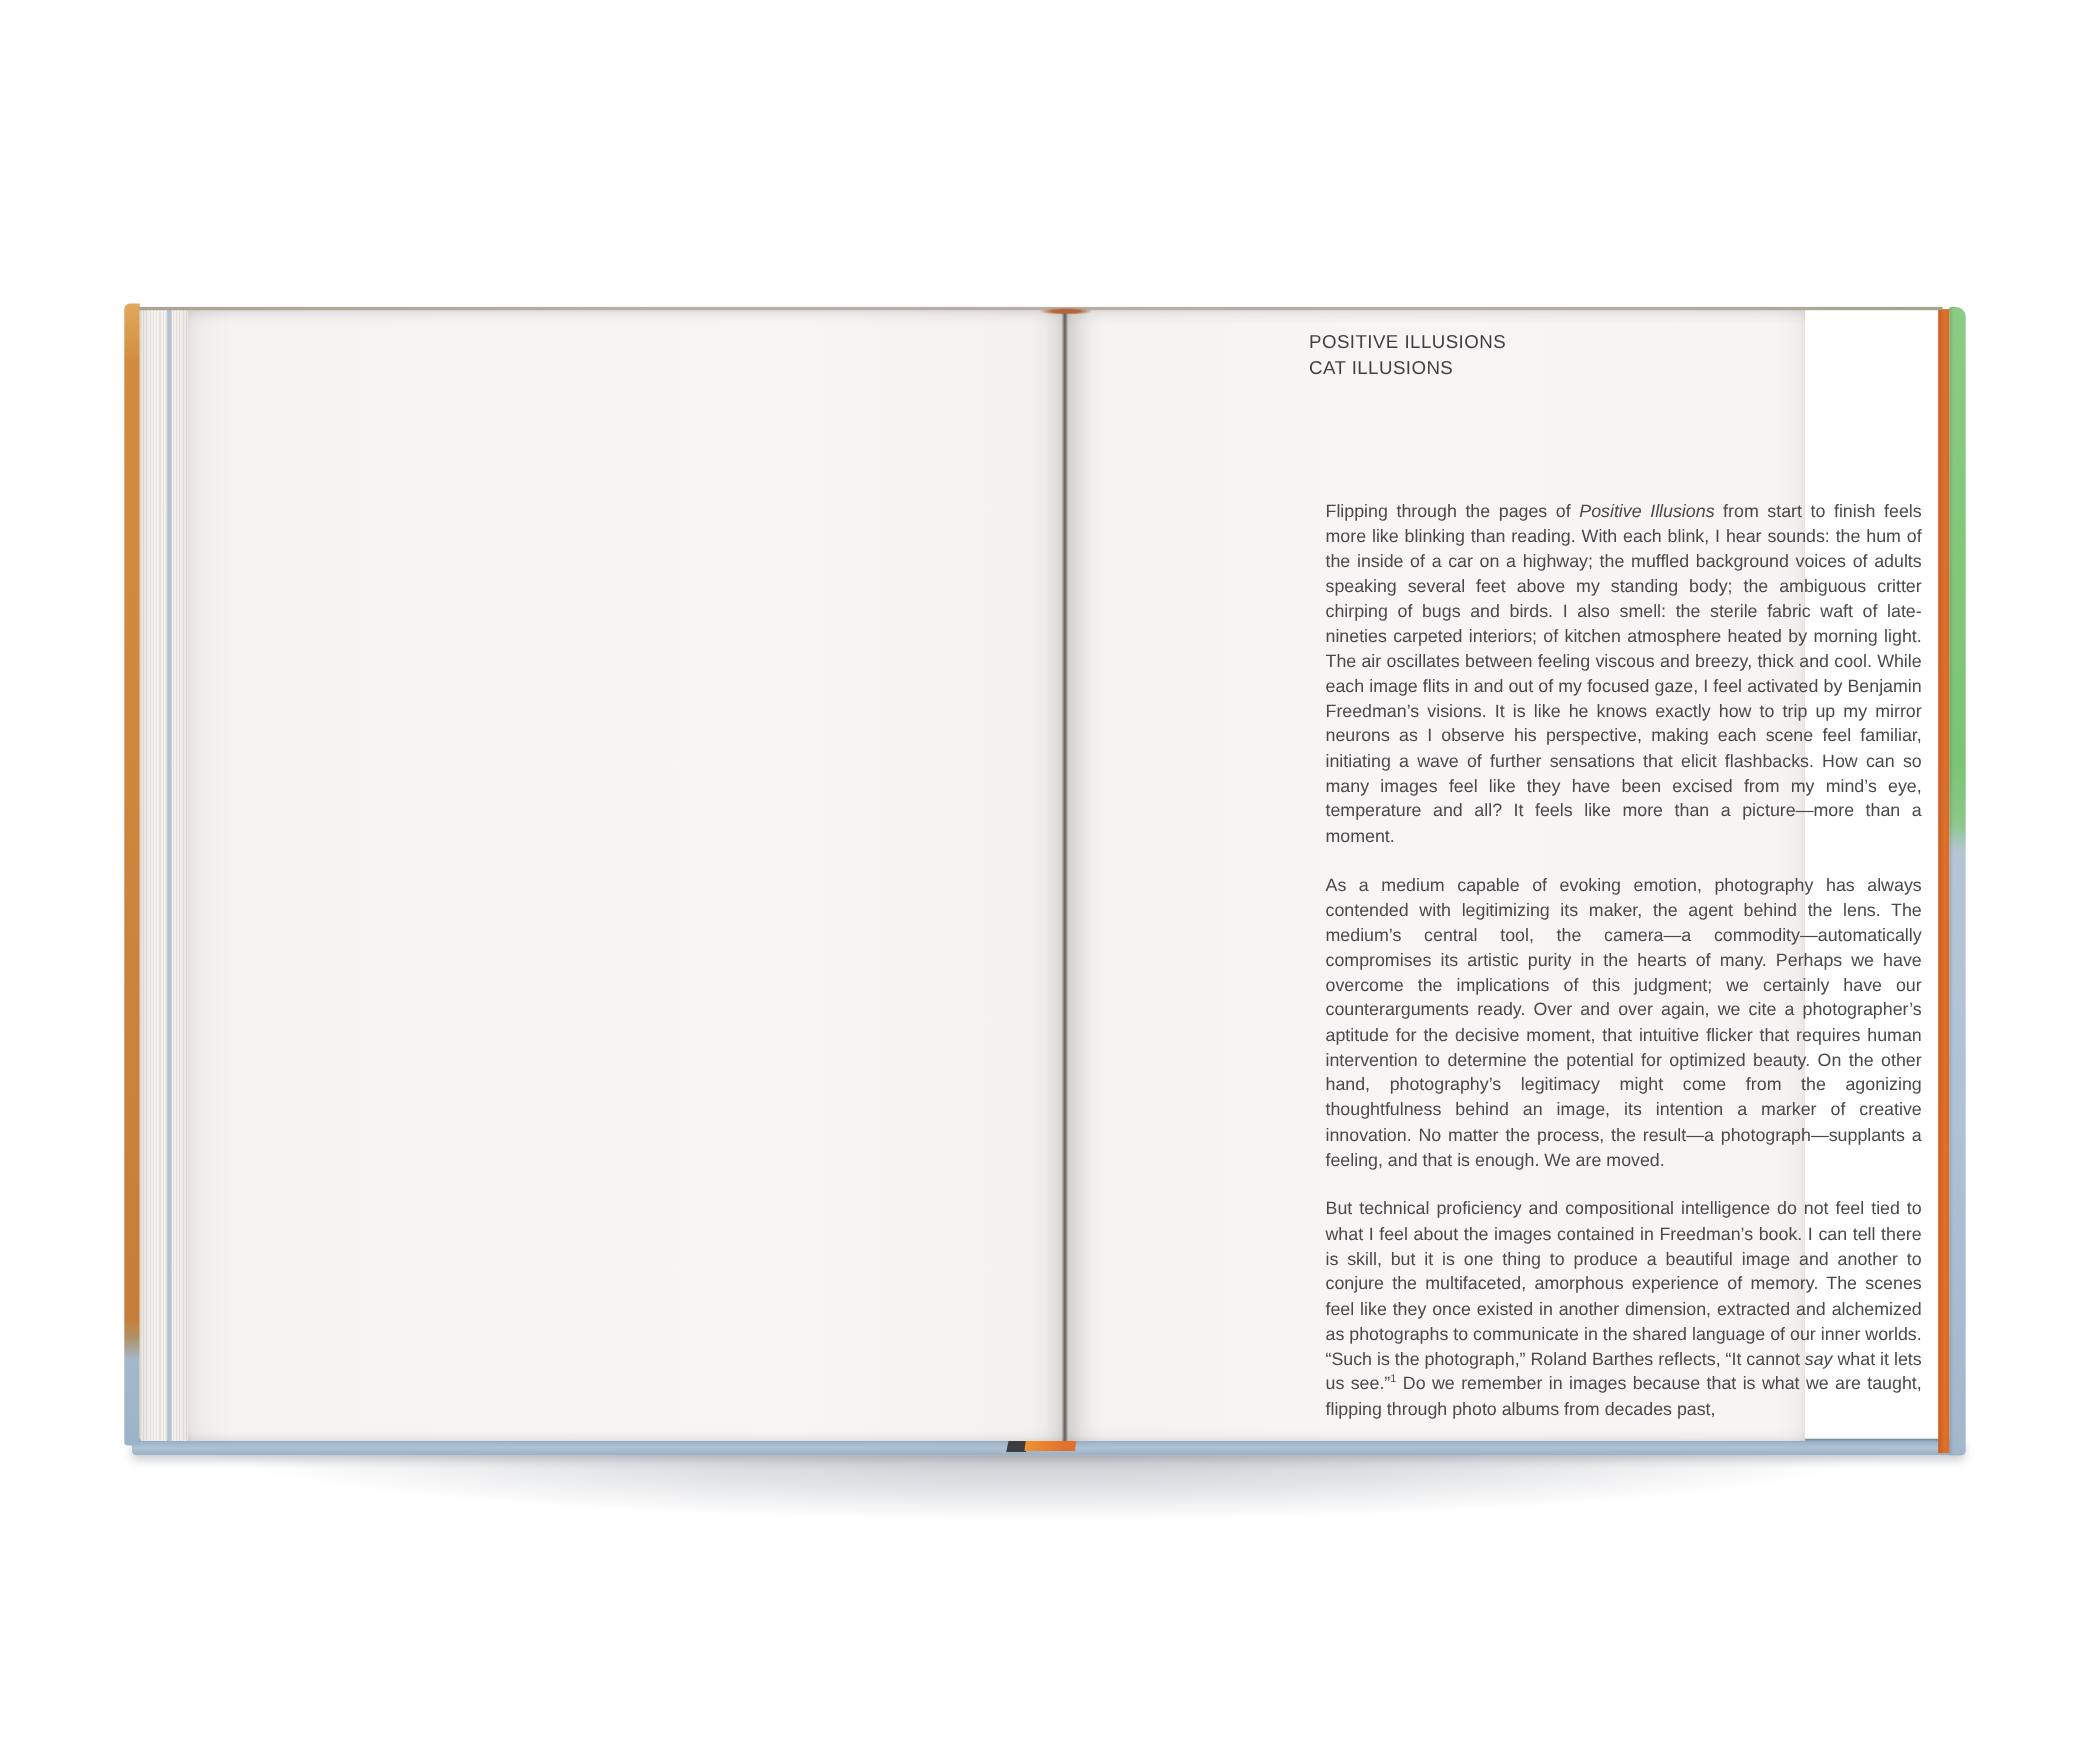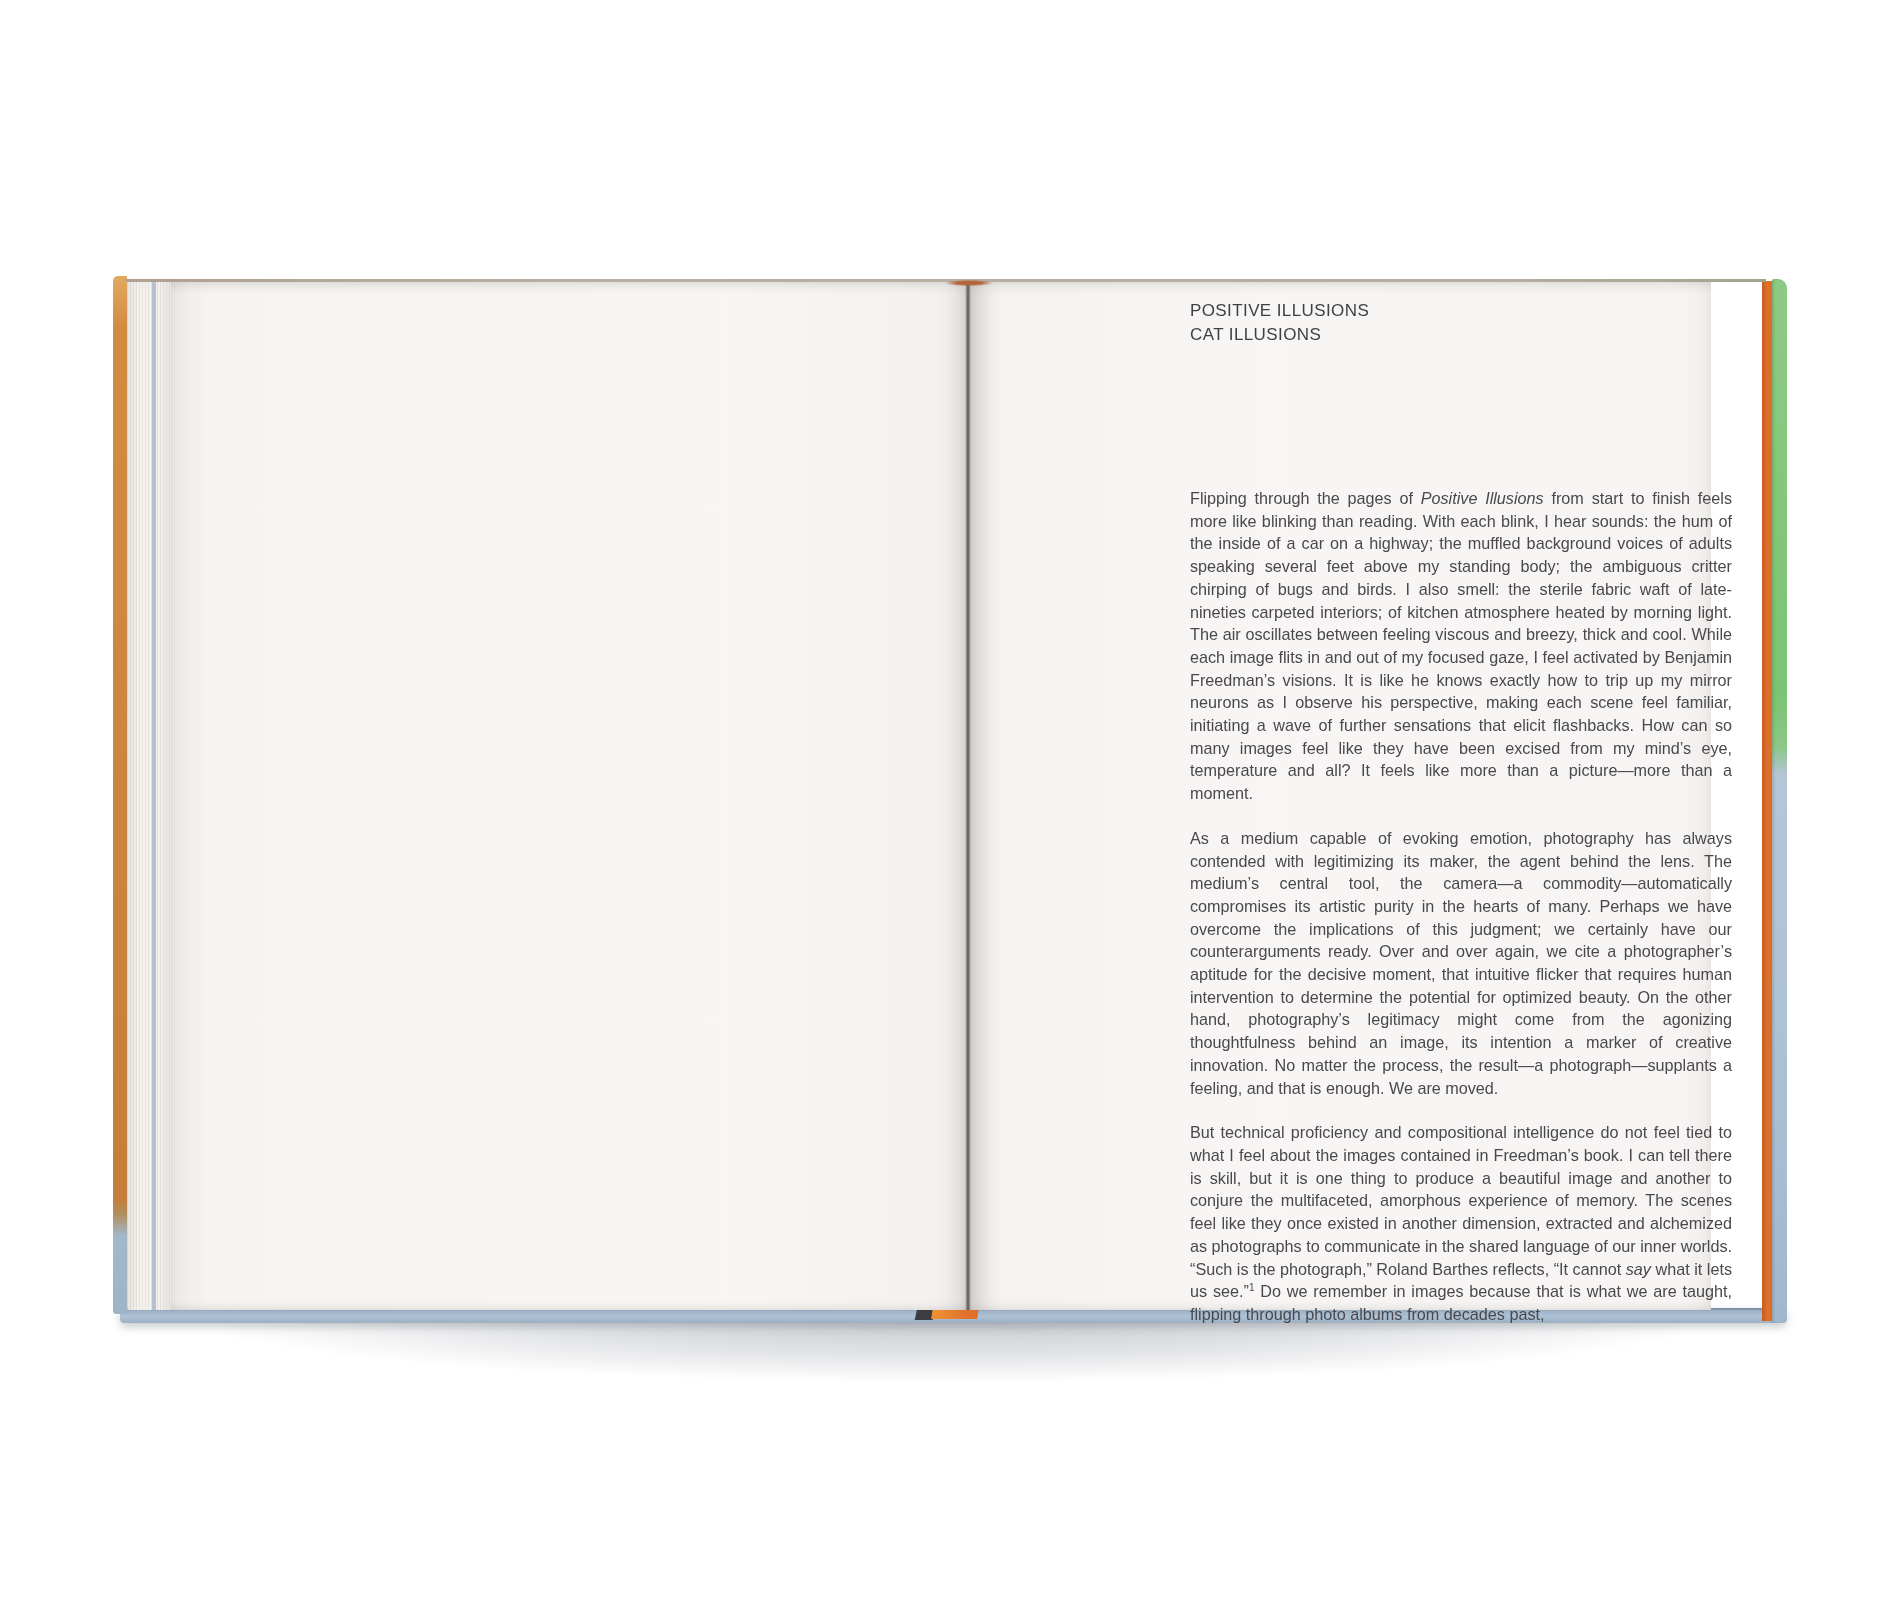--- a/index.html
+++ b/index.html
@@ -160,21 +160,21 @@
     width: 796px;
     background: linear-gradient(90deg, #edebe9 0%, #f5f4f2 5%, var(--page, #f7f6f4) 70%, #f3f1ef 98%);
     box-shadow:
       inset -20px 0 26px -18px rgba(70,60,52,0.30),
       inset 10px 0 18px -12px rgba(70,60,52,0.10),
       inset 0 10px 14px -10px rgba(70,60,52,0.18),
       inset 0 -8px 10px -8px rgba(70,60,52,0.14);
   }
   .page-right {
     left: 967px;
-    width: 744px;
+    width: 674px;
     background: linear-gradient(90deg, #ebe9e7 0%, #f4f3f1 4%, var(--page, #f7f6f4) 40%, #f6f5f3 96%, #f0eeec 100%);
     box-shadow:
       inset 24px 0 30px -20px rgba(70,60,52,0.32),
       inset -8px 0 14px -10px rgba(70,60,52,0.10),
       inset 0 10px 14px -10px rgba(70,60,52,0.16),
       inset 0 -8px 10px -8px rgba(70,60,52,0.12);
   }
   
   .gutter {
     position: absolute;
@@ -194,28 +194,27 @@
     position: absolute;
     left: 223px;
     top: 17px;
     font-size: 17px;
     line-height: 24px;
     letter-spacing: 0.4px;
     color: #403f42;
   }
   .essay {
     position: absolute;
-    left: 223px;
+    left: 238px;
     top: 172px;
     width: 542px;
     font-size: 16.2px;
     line-height: 22.7px;
     text-align: justify;
     color: var(--text, #4a484b);
-    margin-top: 33px;
   }
   .essay p {
     margin: 0 0 22px 0;
   }
   .essay em { font-style: italic; }
   .essay sup {
     font-size: 10px;
     line-height: 0;
     vertical-align: super;
   }

